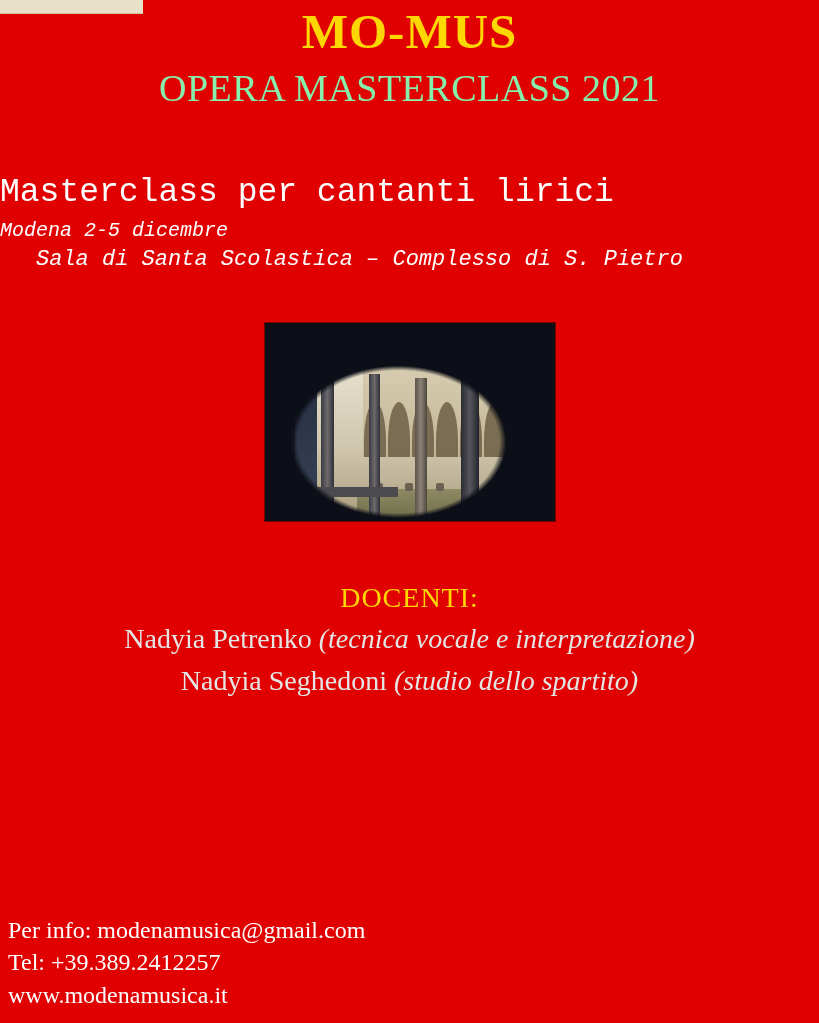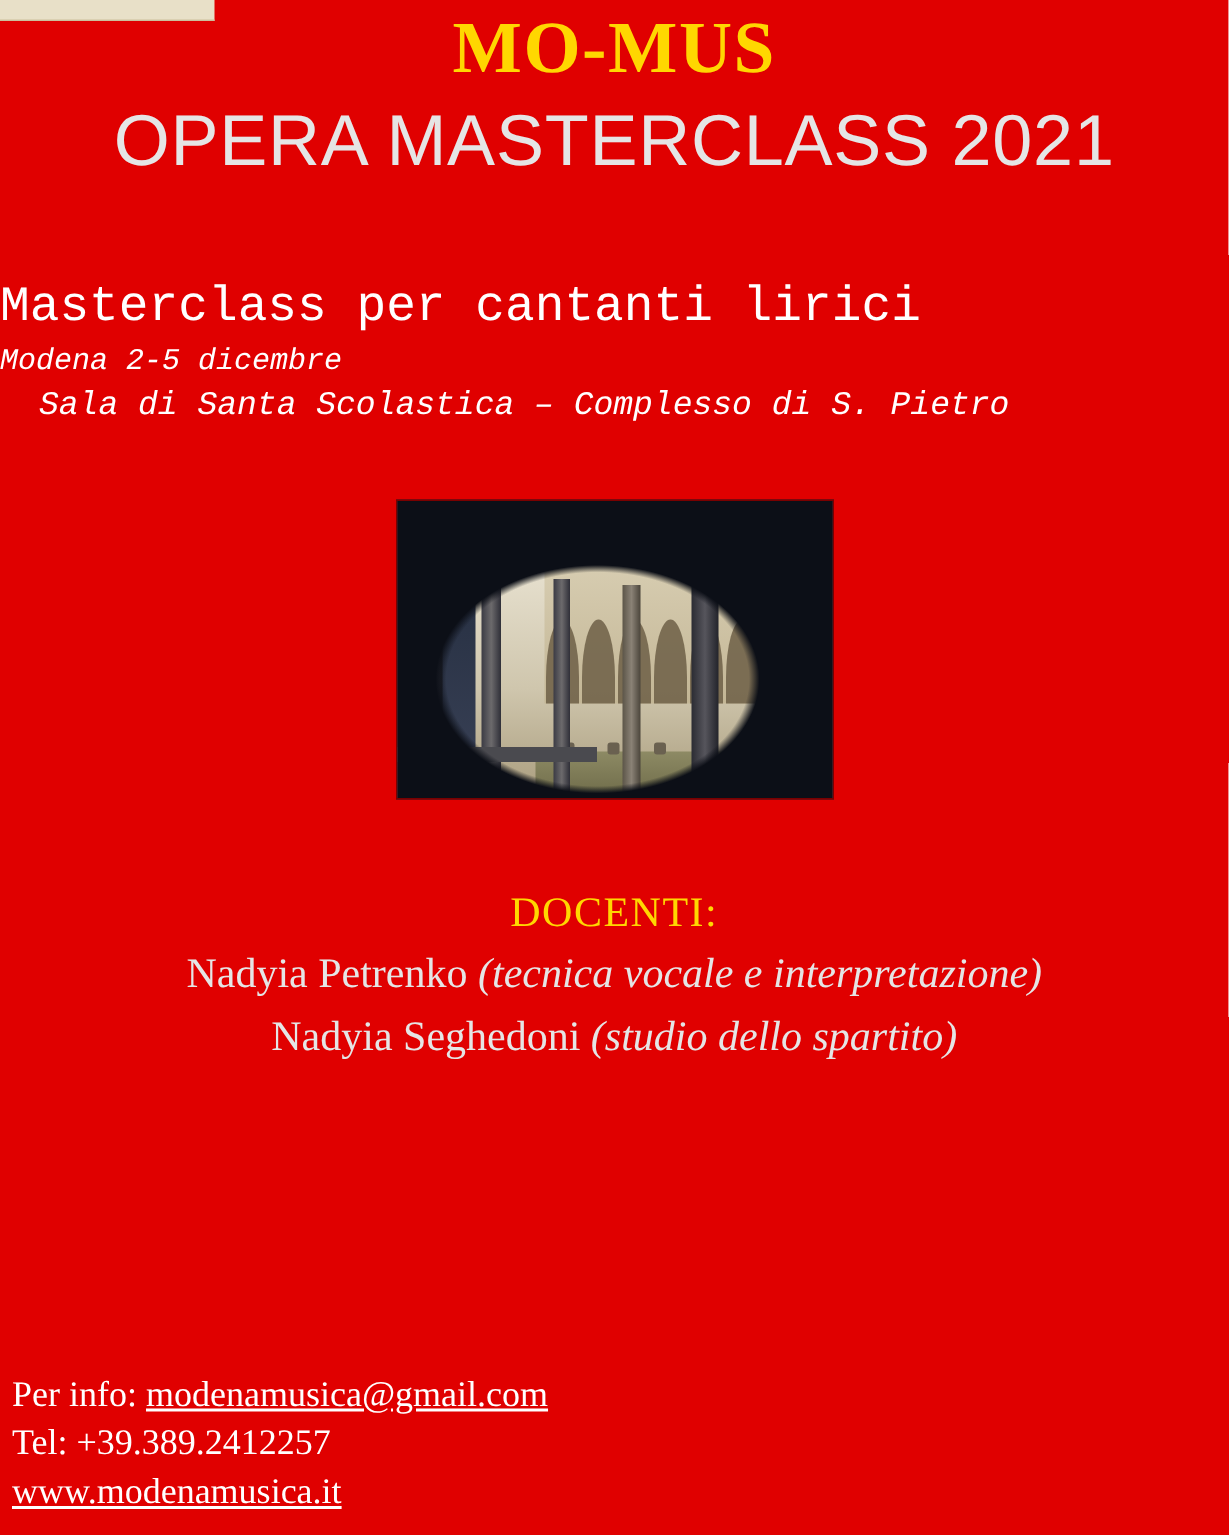--- a/index.html
+++ b/index.html
@@ -34,23 +34,23 @@
   .title-main {
     font-family: "Liberation Serif", serif;
     font-size: 49px;
     font-weight: bold;
     color: #ffd700;
     letter-spacing: 1px;
     line-height: 1.05;
     margin: 0;
   }
   .title-sub {
-    font-family: Liberation Sans, sans-serif;
-    font-size: 48px;
-    color: #e5e5e5;
+    font-family: Liberation Serif, serif;
+    font-size: 38px;
+    color: #86efac;
     line-height: 1.15;
     margin: 10px 0 0 0;
     letter-spacing: 0.5px;
   }
   .event-block {
     margin-top: 62px;
     color: #ffffff;
     font-family: Liberation Mono, monospace;
   }
   .event-headline {
@@ -59,21 +59,21 @@
     margin: 0;
   }
   .event-dates {
     font-size: 20px;
     font-style: italic;
     margin: 6px 0 0 0;
   }
   .event-venue {
     font-size: 22px;
     font-style: italic;
-    margin: 5px 0 0 6px;
+    margin: 5px 0 0 16px;
     padding-left: 20px;
   }
   .photo-wrap {
     margin: 50px auto 0 auto;
     width: 290px;
     height: 198px;
     border: 1px solid #7a0000;
     overflow: hidden;
     position: relative;
     background: #223;
@@ -196,21 +196,20 @@
   .contact-block {
     position: absolute;
     left: 8px;
     bottom: 12px;
     color: #ffffff;
     font-size: 24px;
     line-height: 1.35;
   }
   .contact-line { white-space: nowrap; }
   .contact-link {
-    text-decoration: underline;
     color: #ffffff;
   }
 </style>
 </head>
 <body>
 
 <div class="poster">
 
   <div class="corner-tab"></div>
 

